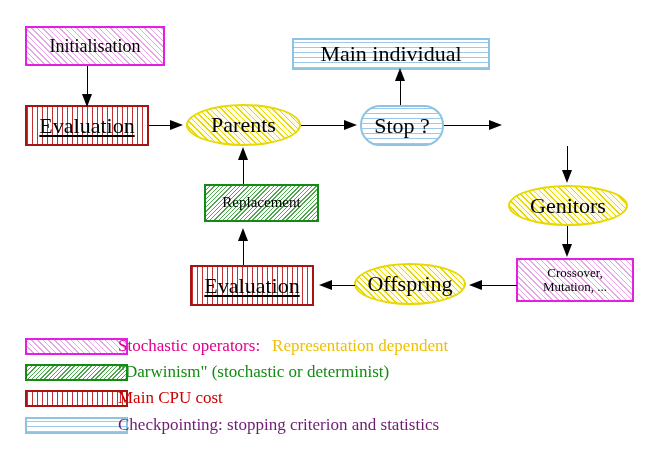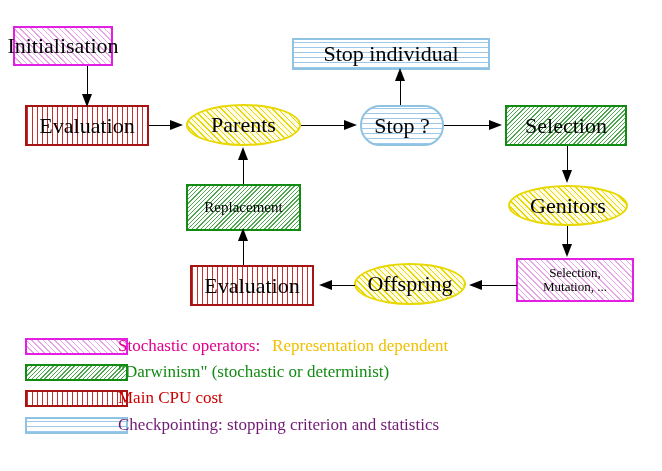--- a/index.html
+++ b/index.html
@@ -42,20 +42,21 @@
     background-color: #ffffff;
     background-image: repeating-linear-gradient(-45deg,
         #4FA84F 0px, #4FA84F 1px, #ffffff 1px, #ffffff 3px);
   }
   
   .fill-red {
     border: 2px solid #A81414;
     background-color: #ffffff;
     background-image: repeating-linear-gradient(90deg,
         #C43030 0px, #C43030 1px, #ffffff 1px, #ffffff 5px);
+    text-decoration: underline;
   }
   
   .fill-blue {
     border: 2px solid #8FC3E2;
     background-color: #ffffff;
     background-image: repeating-linear-gradient(0deg,
         #9DC8E8 0px, #9DC8E8 1px, #ffffff 1px, #ffffff 5px);
   }
   
   .fill-yellow {
@@ -135,42 +136,41 @@
     font-weight: normal;
     white-space: nowrap;
   }
   .legend-text .seg2 { padding-left: 12px; }
 </style>
 </head>
 <body>
 
 <div id="canvas">
 
-  <div class="node fill-magenta" style="left:13px; top:26px; width:100px; height:40px; font-size:22px;">Initialisation</div>
+  <div class="node fill-magenta" style="left:25px; top:26px; width:140px; height:40px; font-size:18px;">Initialisation</div>
 
   <div class="node fill-red" style="left:25px; top:105px; width:124px; height:41px; font-size:22px;">Evaluation</div>
 
   <div class="node fill-yellow ellipse" style="left:186px; top:104px; width:115px; height:42px; font-size:22px;">Parents</div>
 
-  <div class="node fill-blue" style="left:292px; top:38px; width:198px; height:32px; font-size:22px;">Stop individual</div>
+  <div class="node fill-blue" style="left:292px; top:38px; width:198px; height:32px; font-size:22px;">Main individual</div>
 
   <div class="node fill-blue rounded" style="left:360px; top:105px; width:84px; height:41px; font-size:22px;">Stop ?</div>
 
-  <div class="node fill-green" style="left:505px; top:105px; width:122px; height:41px; font-size:22px;">Selection</div>
 
   <div class="node fill-yellow ellipse" style="left:508px; top:185px; width:120px; height:41px; font-size:22px;">Genitors</div>
 
-  <div class="node fill-magenta" style="left:516px; top:258px; width:118px; height:44px; font-size:13px;">Selection,
+  <div class="node fill-magenta" style="left:516px; top:258px; width:118px; height:44px; font-size:13px;">Crossover,
 Mutation, ...</div>
 
   <div class="node fill-yellow ellipse" style="left:354px; top:263px; width:112px; height:42px; font-size:22px;">Offspring</div>
 
   <div class="node fill-red" style="left:190px; top:265px; width:124px; height:41px; font-size:22px;">Evaluation</div>
 
-  <div class="node fill-green" style="left:186px; top:184px; width:115px; height:47px; font-size:15px;">Replacement</div>
+  <div class="node fill-green" style="left:204px; top:184px; width:115px; height:38px; font-size:15px;">Replacement</div>
 
 
   <div class="edge v" style="left:87px; top:66px; height:31px;"></div>
   <div class="arrowhead ah-down" style="left:82px; top:94px;"></div>
 
   <div class="edge h" style="left:149px; top:125px; width:25px;"></div>
   <div class="arrowhead ah-right" style="left:170px; top:120px;"></div>
 
   <div class="edge h" style="left:301px; top:125px; width:44px;"></div>
   <div class="arrowhead ah-right" style="left:344px; top:120px;"></div>

